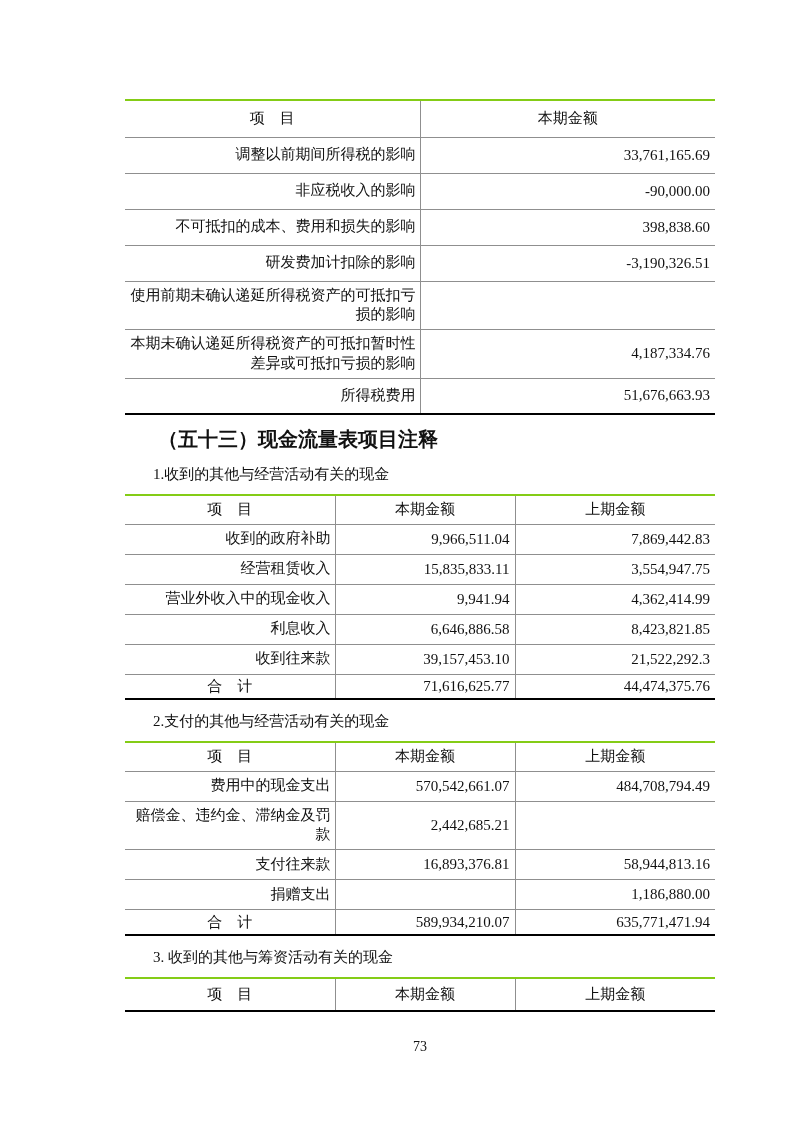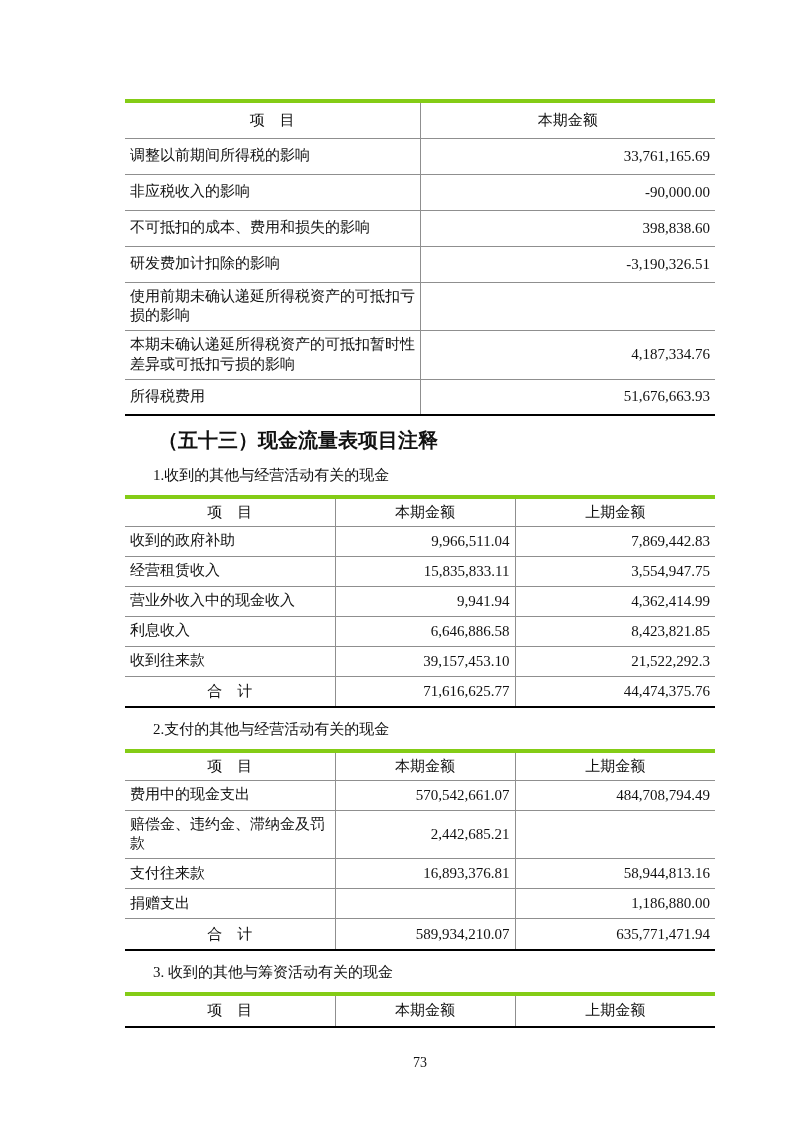--- a/index.html
+++ b/index.html
@@ -6,36 +6,36 @@
   html,body { background:#ffffff; }
   body {
     width:794px; height:1122px; position:relative;
     font-family:"Liberation Serif","DejaVu Serif",serif;
     color:#111; font-size:15px;
   }
   .content { width:590px; margin-left:125px; padding-top:99px; }
 
   table {
     width:590px; border-collapse:collapse; table-layout:fixed;
-    border-top:4px solid #84cc16; border-bottom:2px solid #000;
+    border-top:2px solid #84cc16; border-bottom:2px solid #000;
   }
   th, td { font-weight:normal; vertical-align:middle; font-size:15px; }
   th { text-align:center; }
   tr.r td { border-top:1px solid #8f8f8f; }
-  td.item { text-align:left; padding:4px 4px 4px 5px; line-height:1.32; }
+  td.item { text-align:right; padding:4px 4px 4px 5px; line-height:1.32; }
   td.num  { text-align:right; padding-right:5px; }
   td.ctr  { text-align:center; }
   .vl { border-left:1px solid #8f8f8f; }
 
   .t1 tr { height:36px; }
   .t1 tr.head { height:37px; }
   .t1 tr.dbl { height:40px; }
   .t2 tr, .t3 tr { height:30px; }
   .t2 tr.head, .t3 tr.head { height:29px; }
-  .t2 tr.total, .t3 tr.total { height:31px;margin-top:44px; }
+  .t2 tr.total, .t3 tr.total { height:25px;margin-top:44px; }
   .t4 tr.head { height:33px; }
 
   .section-title { font-weight:bold; font-size:20px; margin:11px 0 0 33px; }
   .subsection    { font-size:15px; margin:12px 0 10px 28px; }
   .page-footer   { text-align:center; margin-top:27px; font-size:14px; }
 </style>
 </head>
 <body>
 
 <div class="content">

